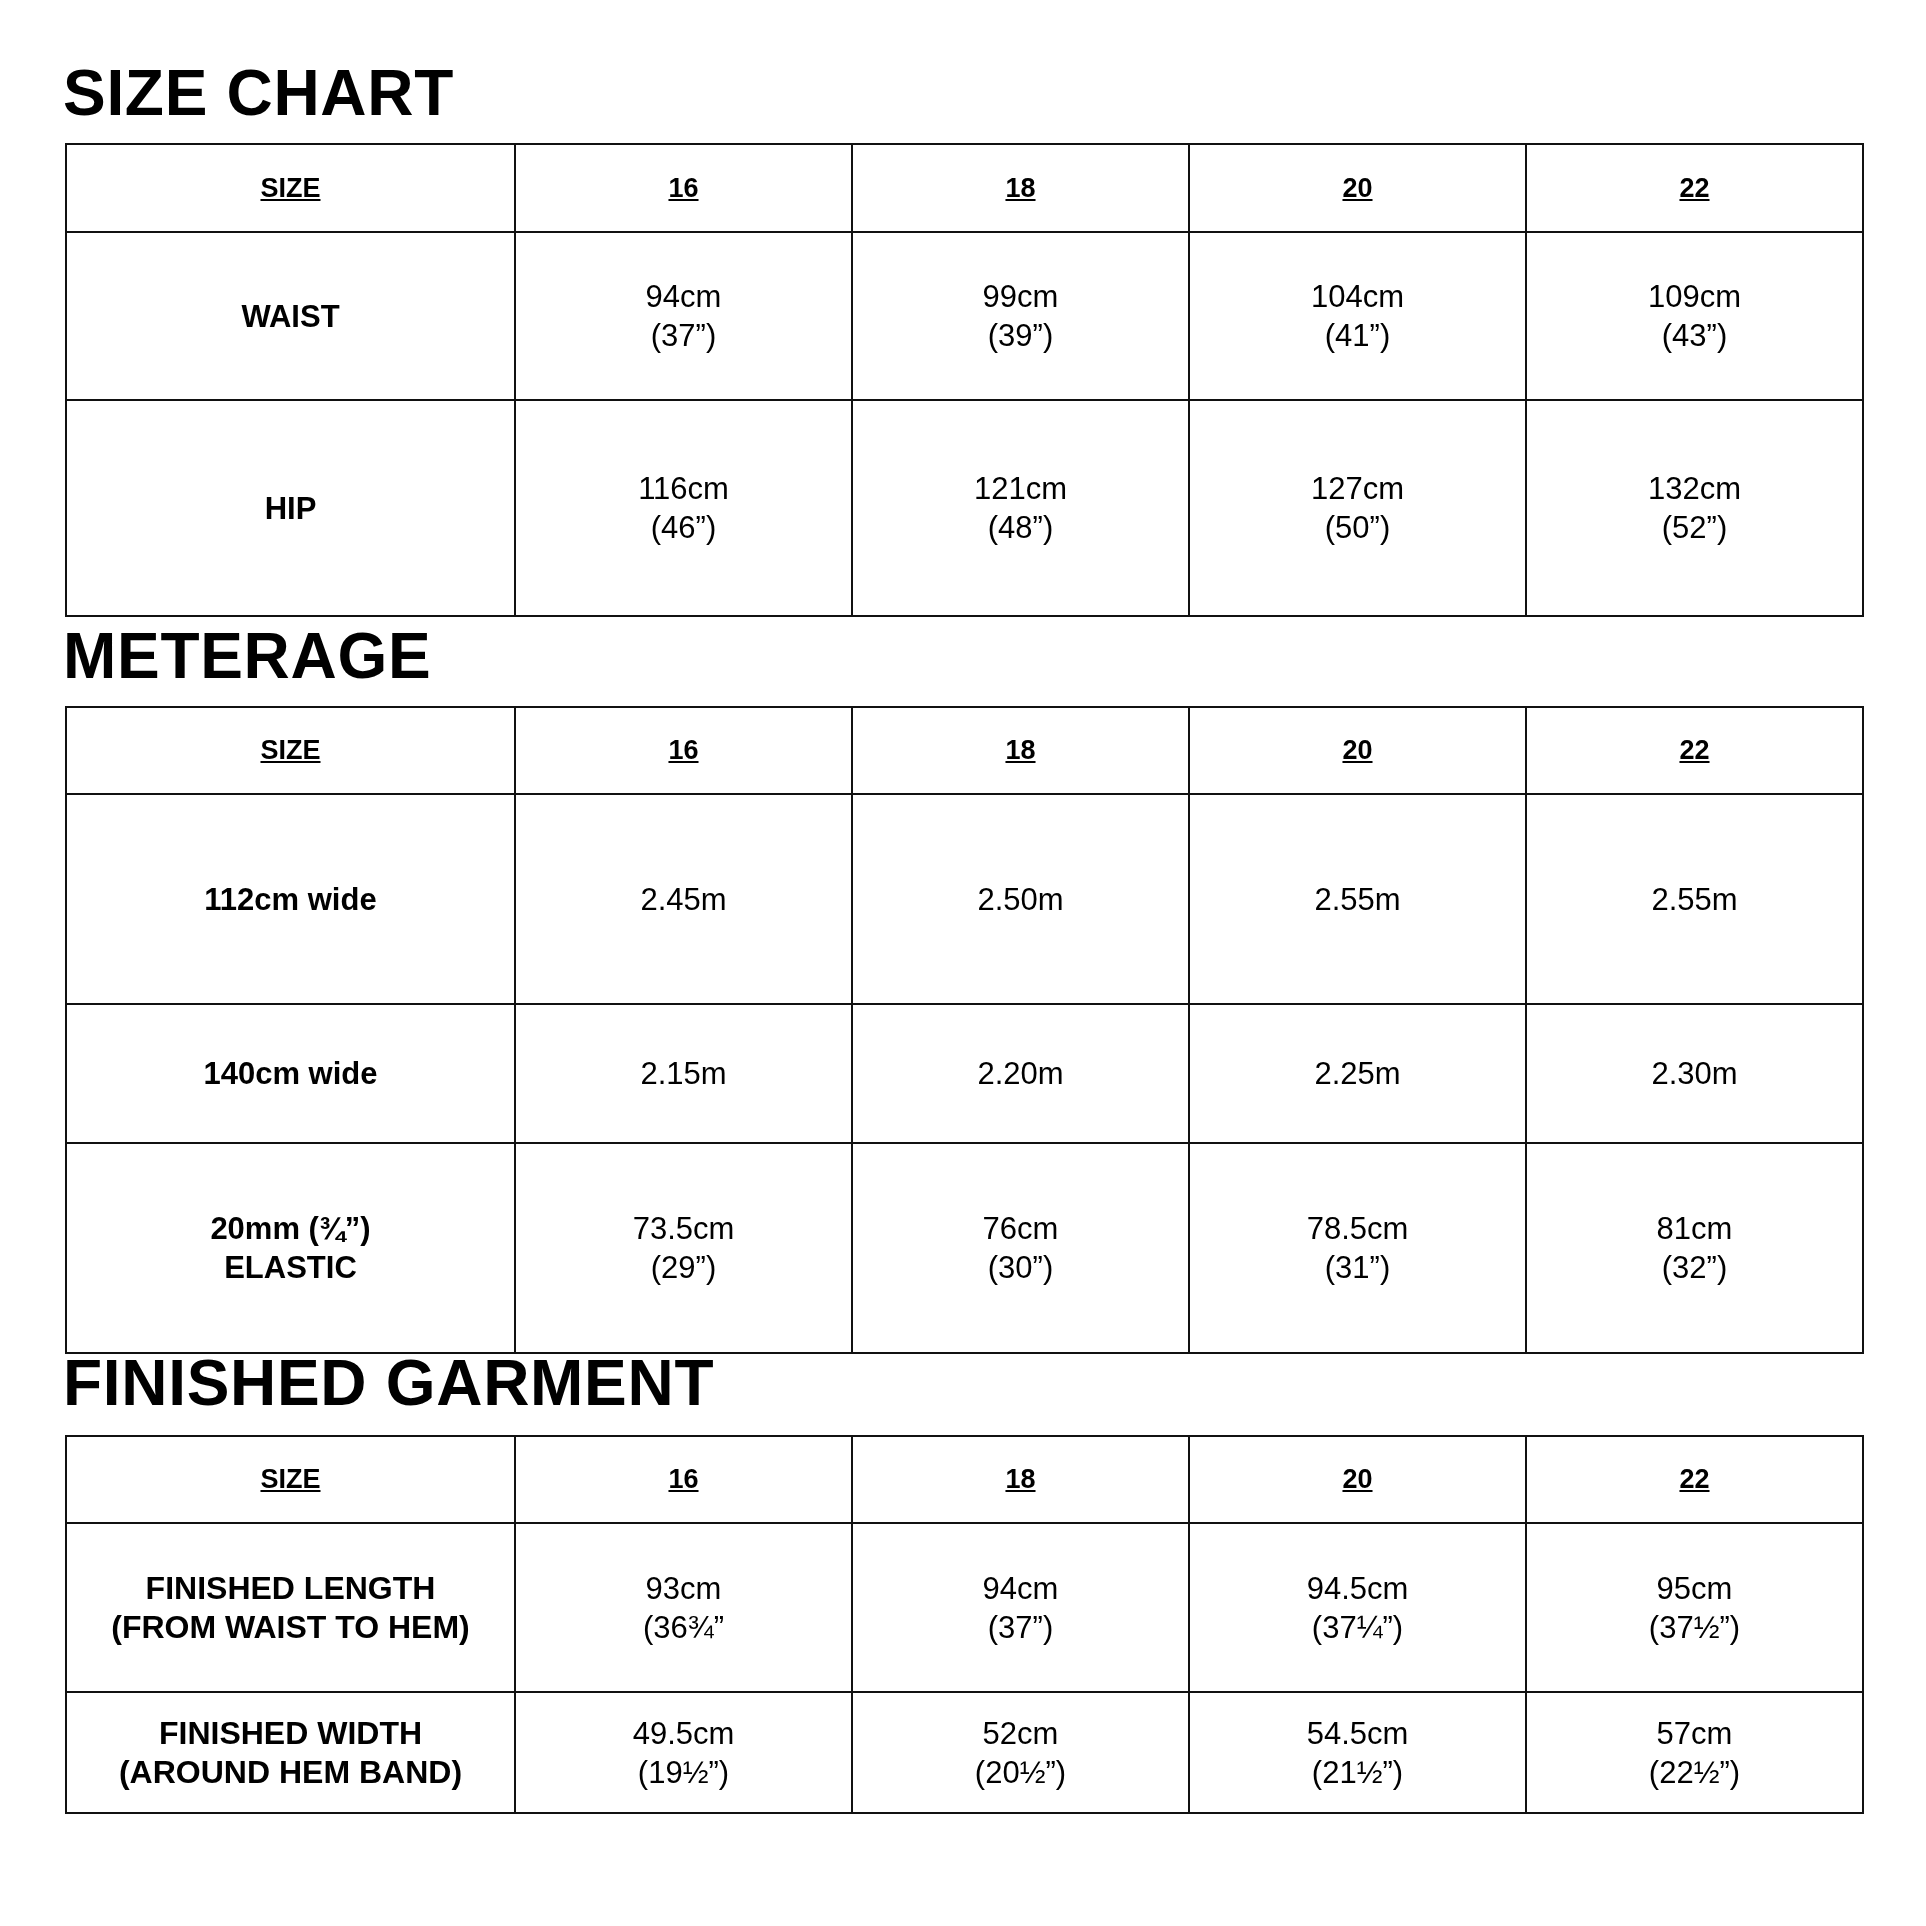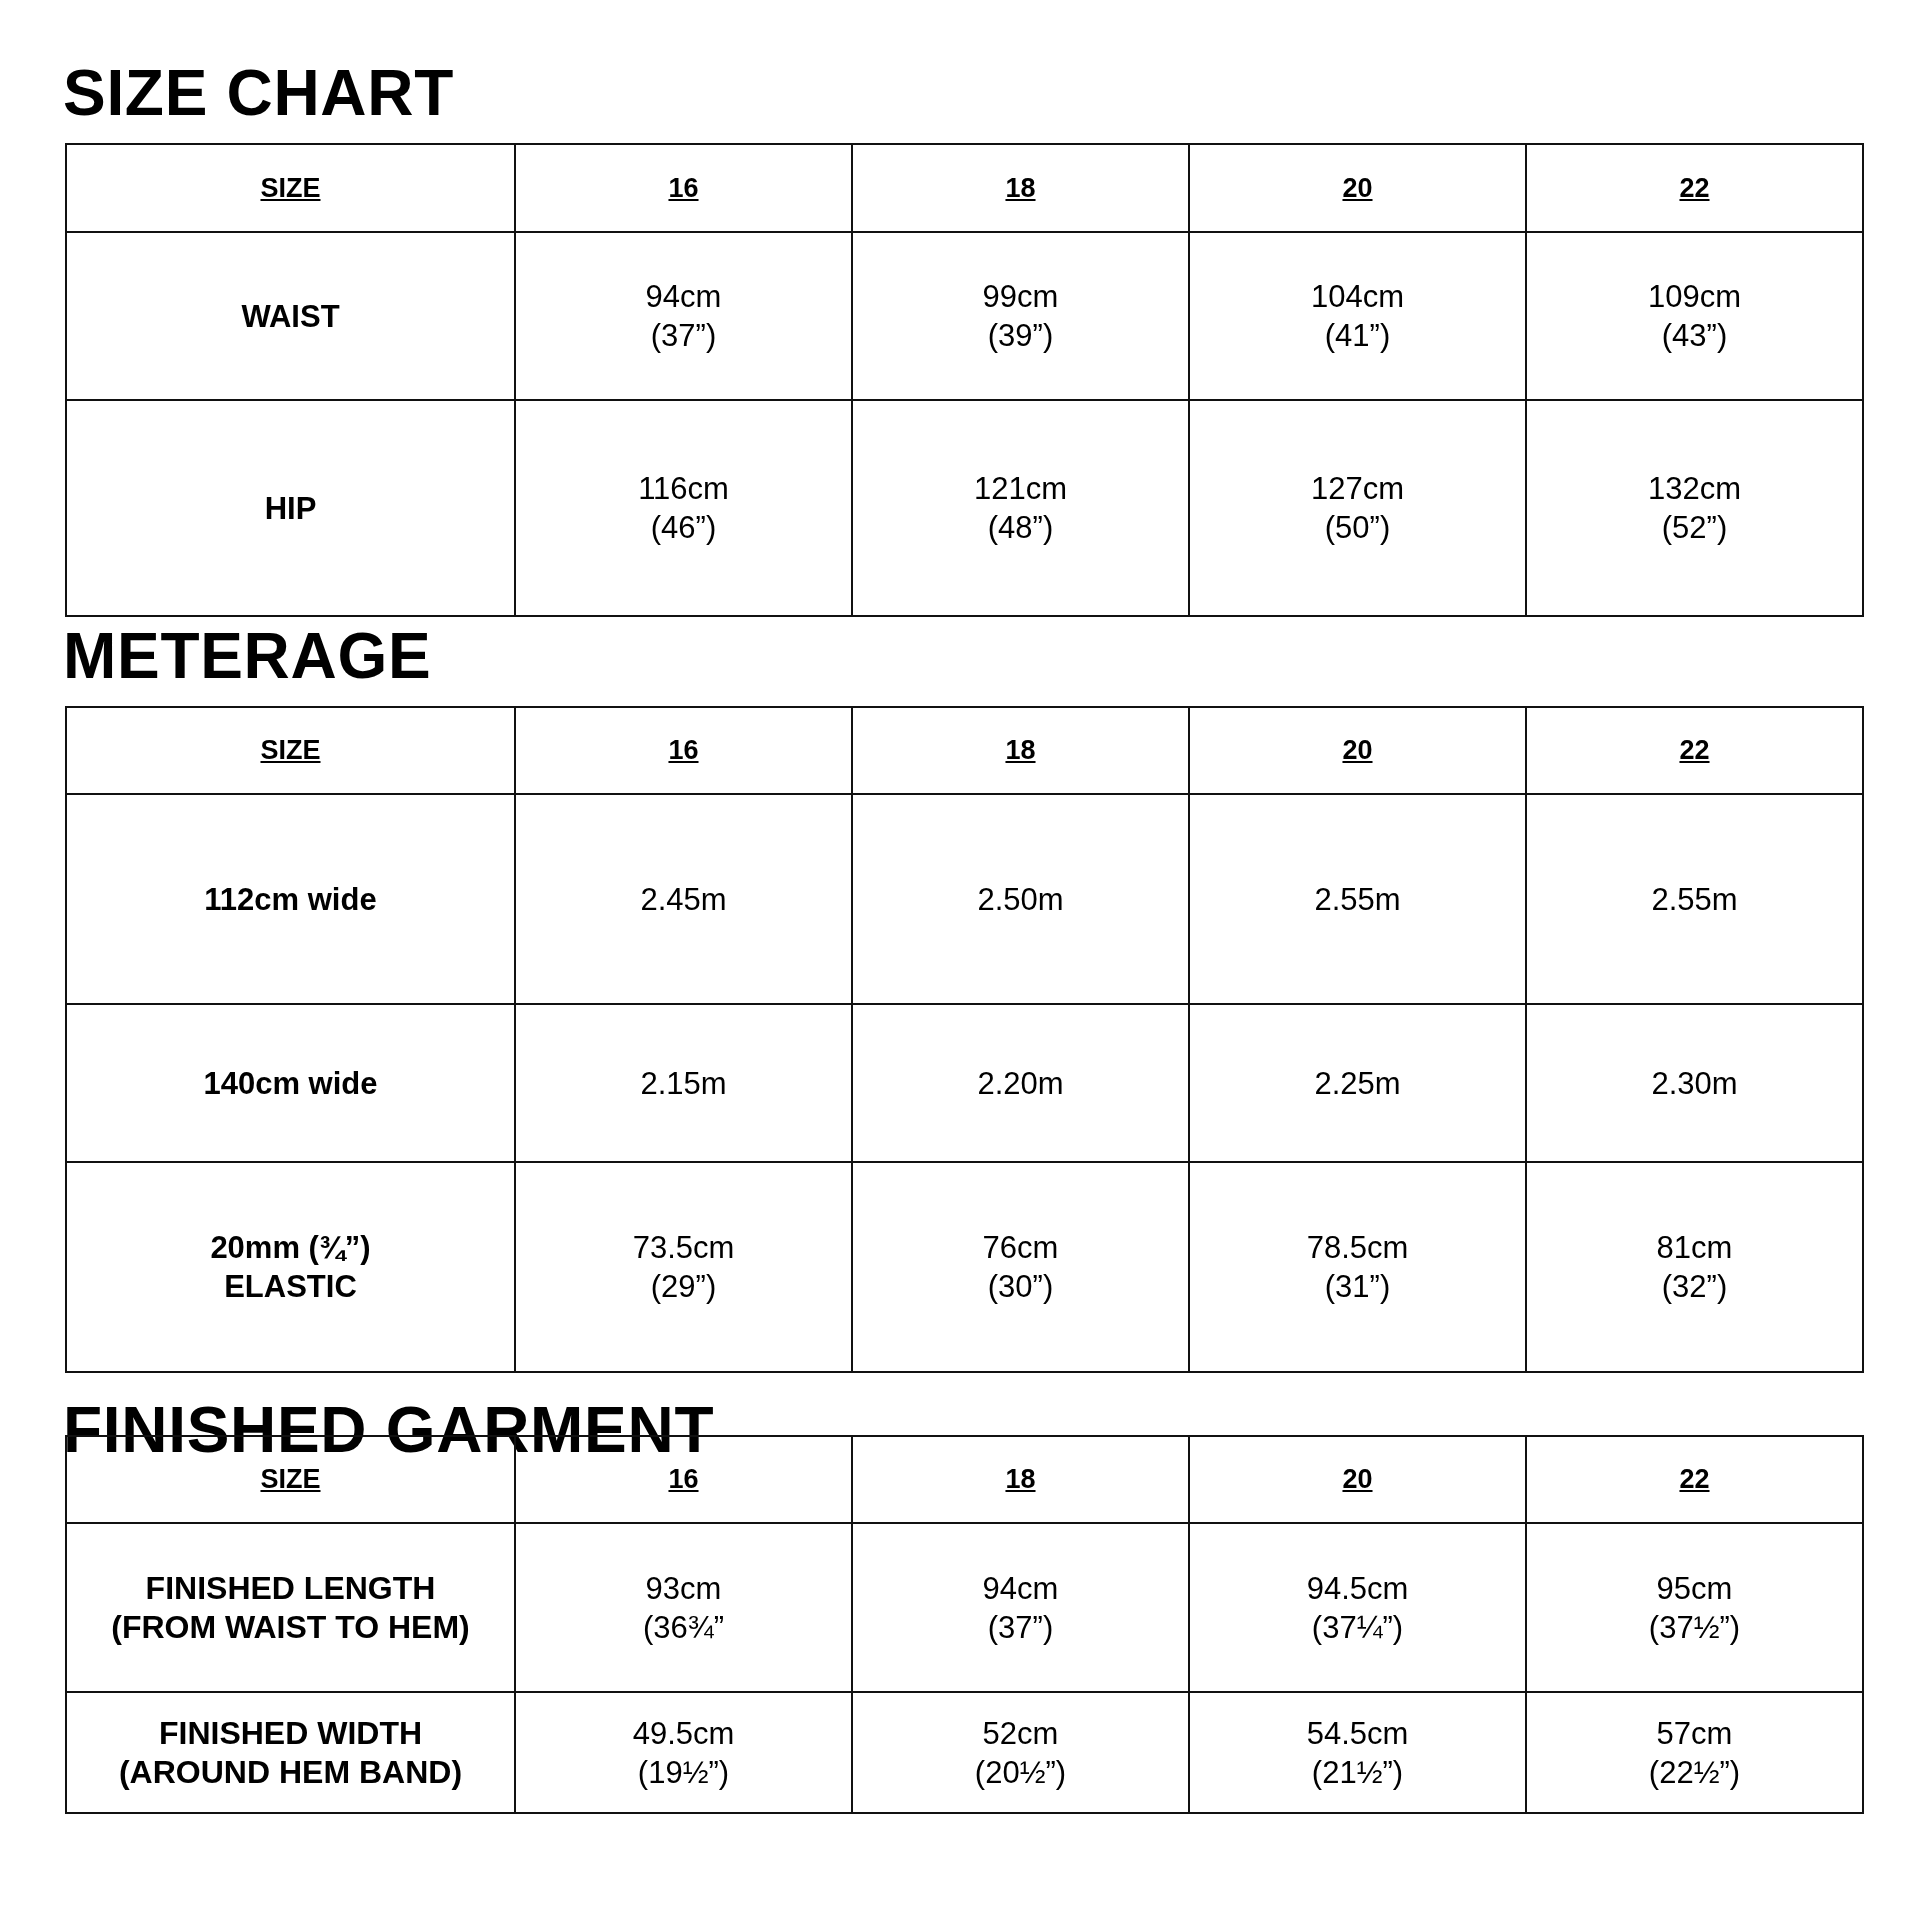--- a/index.html
+++ b/index.html
@@ -122,21 +122,21 @@
     <td class="val">
           <span class="line">2.50m</span>
         </td>
     <td class="val">
           <span class="line">2.55m</span>
         </td>
     <td class="val">
           <span class="line">2.55m</span>
         </td>
   </tr>
-  <tr class="body-row" style="height:158px;">
+  <tr class="body-row" style="height:139px;">
     <td class="row-label">
           <span class="line">140cm wide</span>
         </td>
     <td class="val">
           <span class="line">2.15m</span>
         </td>
     <td class="val">
           <span class="line">2.20m</span>
         </td>
     <td class="val">
@@ -164,21 +164,21 @@
           <span class="line">(31”)</span>
         </td>
     <td class="val">
           <span class="line">81cm</span>
           <span class="line">(32”)</span>
         </td>
   </tr>
 </tbody>
   </table>
 
-<h1 class="section-title" style="top:1351px;margin-top:47px;">FINISHED GARMENT</h1>
+<h1 class="section-title" style="top:1351px;">FINISHED GARMENT</h1>
 <table class="grid" style="top:1435px;">
   <colgroup>
       <col class="c-label">
       <col class="c-val">
       <col class="c-val">
       <col class="c-val">
       <col class="c-val">
     </colgroup>
   <tbody>
       <tr class="head-row" style="height:87px;">

